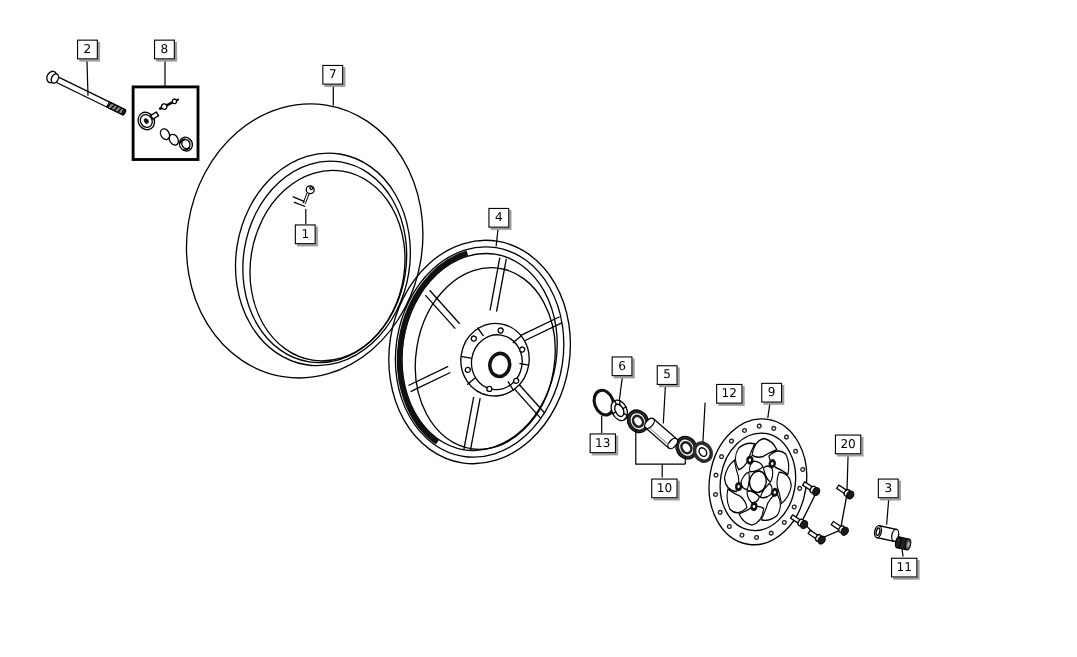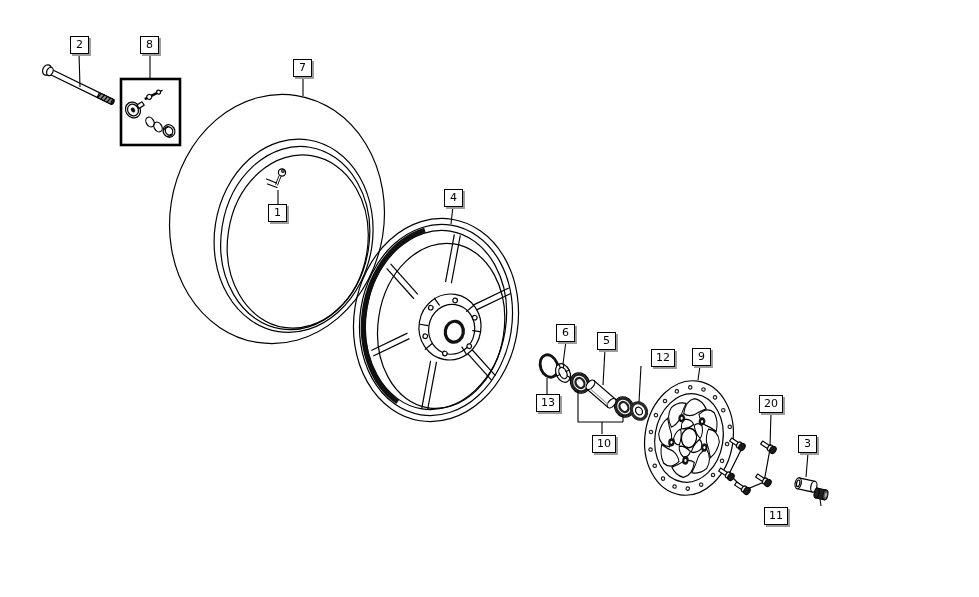--- a/index.html
+++ b/index.html
@@ -294,18 +294,18 @@
 <div class="callout" style="left:268px;top:204px">1</div>
 <div class="callout" style="left:70px;top:36px">2</div>
 <div class="callout" style="left:798px;top:435px">3</div>
 <div class="callout" style="left:444px;top:189px">4</div>
 <div class="callout" style="left:597px;top:332px">5</div>
 <div class="callout" style="left:556px;top:324px">6</div>
 <div class="callout" style="left:293px;top:59px">7</div>
 <div class="callout" style="left:140px;top:36px">8</div>
 <div class="callout" style="left:692px;top:348px">9</div>
 <div class="callout" style="left:759px;top:395px">20</div>
-<div class="callout" style="left:764px;top:507px">11</div>
+<div class="callout" style="left:810px;top:507px">11</div>
 <div class="callout" style="left:651px;top:349px">12</div>
 <div class="callout" style="left:536px;top:394px">13</div>
 <div class="callout" style="left:592px;top:435px">10</div>
 
 </div>
 
 </body></html>

